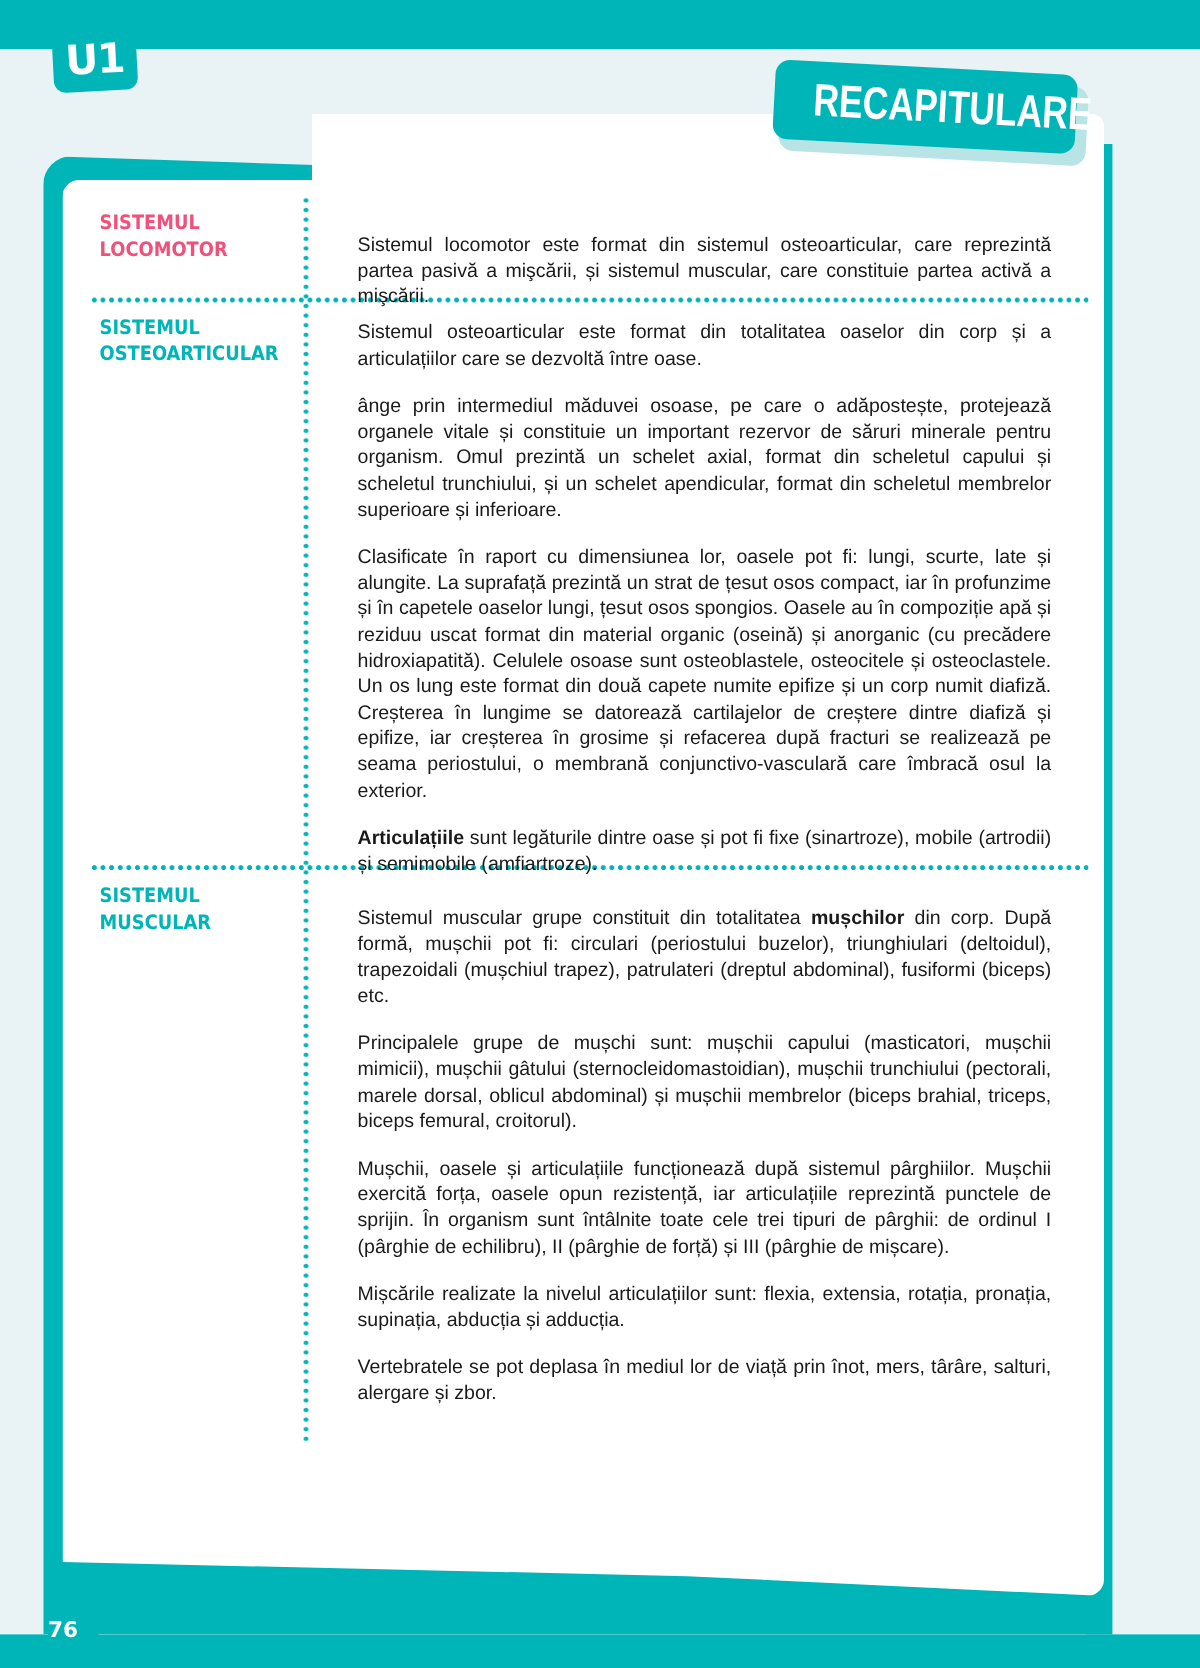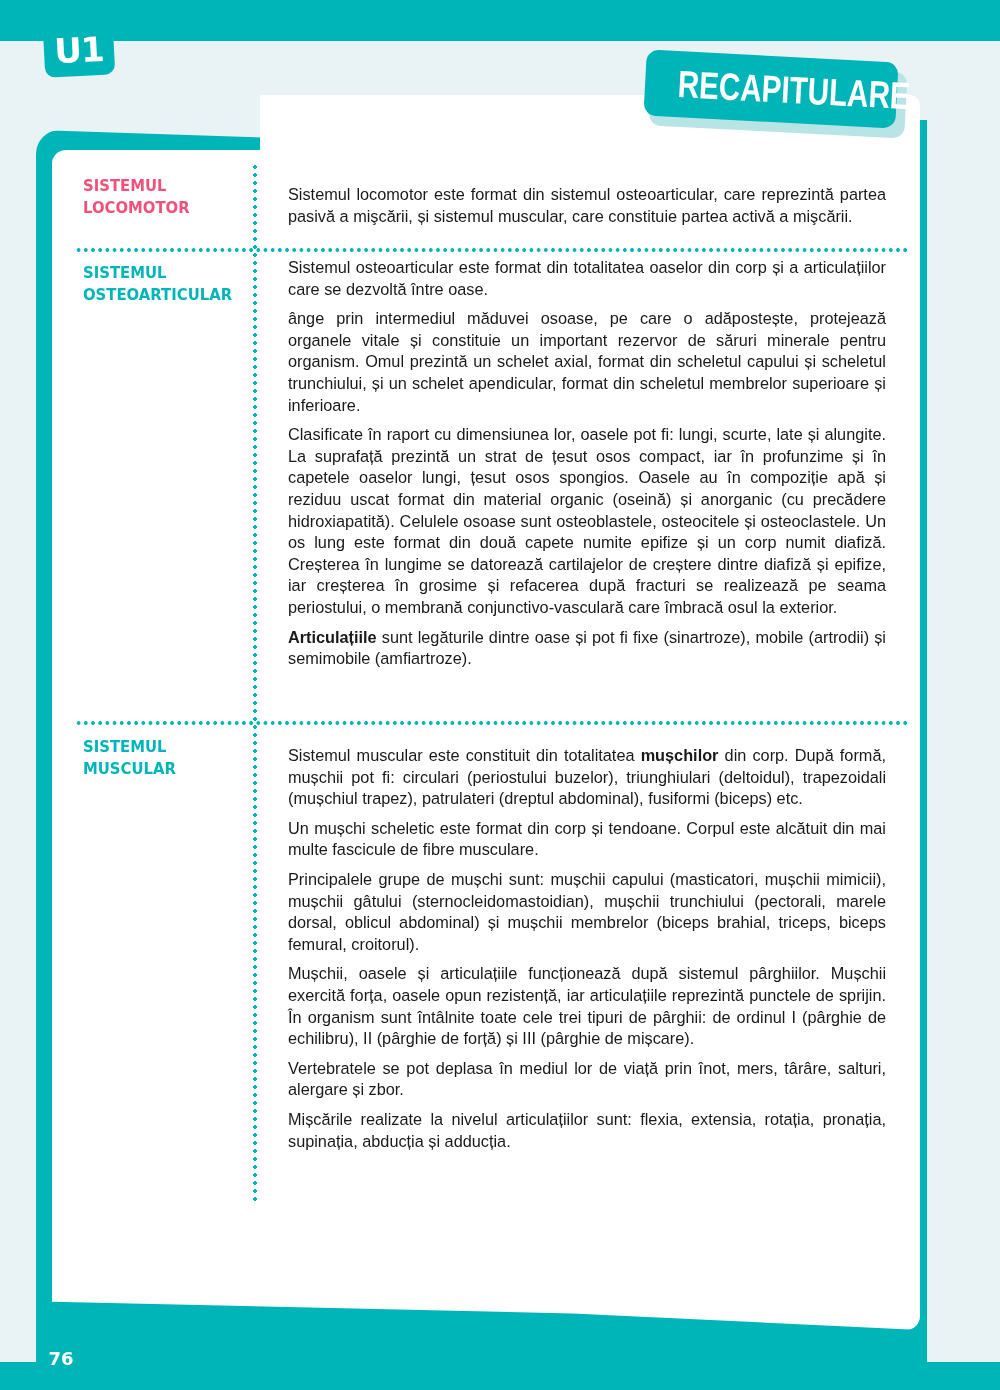--- a/index.html
+++ b/index.html
@@ -15,21 +15,21 @@
       position: absolute; left: 44px; top: 24px; width: 70px; height: 52px;
       background: #00b5b8; border-radius: 0 0 10px 10px;
       transform: rotate(-3deg);
       color: #fff; font-weight: bold; font-size: 34px; line-height: 52px; text-align: center;
       font-family: "DejaVu Sans", sans-serif; letter-spacing: -1px;
     }
 
     .page-badge {
       position: absolute; left: 40px; top: 1343px; width: 42px; height: 47px;
       background: #00b5b8; border-radius: 6px 6px 0 0;
-      color: #fff; font-weight: bold; font-size: 18px; line-height: 32px; text-align: center;
+      color: #fff; font-weight: bold; font-size: 18px; line-height: 32px; 
       font-family: "DejaVu Sans", sans-serif;
     }
 
     .frame-teal {
       position: absolute; left: 36px; top: 130px; width: 890px; height: 1232px;
       background: #00b5b8; border-radius: 24px 0 0 0;
       clip-path: polygon(0 0, 84% 2%, 100% 1.5%, 100% 100%, 0 100%);
     }
     .frame-teal-right {
       position: absolute; left: 905px; top: 120px; width: 22px; height: 1242px;
@@ -76,21 +76,21 @@
       transform: scaleX(0.9); transform-origin: left top;
     }
     .label span { display: block; }
 
     .content {
       position: absolute; left: 280px; width: 614px;
       font-size: 16.3px; line-height: 21.6px; color: #1a1a1a;
       text-align: justify;
       font-family: "Liberation Sans", sans-serif;
     }
-    .content p { margin: 8px; }
+    .content p { margin: 18px; }
     .content b { font-weight: bold; }
     .content .last { text-align-last: left; }
   </style>
 </head>
 <body>
 
 <div class="top-band"></div>
 <div class="bottom-band"></div>
 
 <div class="frame-teal"></div>
@@ -124,21 +124,20 @@
   <p class="last">ânge prin intermediul măduvei osoase, pe care o adăpostește, protejează organele vitale și constituie un important rezervor de săruri minerale pentru organism. Omul prezintă un schelet axial, format din scheletul capului și scheletul trunchiului, și un schelet apendicular, format din scheletul membrelor superioare și inferioare.</p>
   <p class="last">Clasificate în raport cu dimensiunea lor, oasele pot fi: lungi, scurte, late și alungite. La suprafață prezintă un strat de țesut osos compact, iar în profunzime și în capetele oaselor lungi, țesut osos spongios. Oasele au în compoziție apă și reziduu uscat format din material organic (oseină) și anorganic (cu precădere hidroxiapatită). Celulele osoase sunt osteoblastele, osteocitele și osteoclastele. Un os lung este format din două capete numite epifize și un corp numit diafiză. Creșterea în lungime se datorează cartilajelor de creștere dintre diafiză și epifize, iar creșterea în grosime și refacerea după fracturi se realizează pe seama periostului, o membrană conjunctivo-vasculară care îmbracă osul la exterior.</p>
   <p class="last"><b>Articulațiile</b><span> sunt legăturile dintre oase și pot fi fixe (sinartroze), mobile (artrodii) și semimobile (amfiartroze).</span></p>
 </div>
 
 <div class="label" style="top:736px; color:#00b5b8">
   <span>SISTEMUL</span>
   <span>MUSCULAR</span>
 </div>
 <div class="content" style="top:737px">
-  <p class="last"><span>Sistemul muscular este constituit din totalitatea </span><b>mușchilor</b><span> din corp. După formă, mușchii pot fi: circulari (periostului buzelor), triunghiulari (deltoidul), trapezoidali (mușchiul trapez), patrulateri (dreptul abdominal), fusiformi (biceps) etc.</span></p>
-  <p class="last">Un mușchi scheletic este format din corp și tendoane. Corpul este alcătuit din mai multe fascicule de fibre musculare.</p>
+  <p class="last"><span>Sistemul muscular grupe constituit din totalitatea </span><b>mușchilor</b><span> din corp. După formă, mușchii pot fi: circulari (periostului buzelor), triunghiulari (deltoidul), trapezoidali (mușchiul trapez), patrulateri (dreptul abdominal), fusiformi (biceps) etc.</span></p>
   <p class="last">Principalele grupe de mușchi sunt: mușchii capului (masticatori, mușchii mimicii), mușchii gâtului (sternocleidomastoidian), mușchii trunchiului (pectorali, marele dorsal, oblicul abdominal) și mușchii membrelor (biceps brahial, triceps, biceps femural, croitorul).</p>
   <p class="last">Mușchii, oasele și articulațiile funcționează după sistemul pârghiilor. Mușchii exercită forța, oasele opun rezistență, iar articulațiile reprezintă punctele de sprijin. În organism sunt întâlnite toate cele trei tipuri de pârghii: de ordinul I (pârghie de echilibru), II (pârghie de forță) și III (pârghie de mișcare).</p>
+  <p class="last">Mișcările realizate la nivelul articulațiilor sunt: flexia, extensia, rotația, pronația, supinația, abducția și adducția.</p>
   <p class="last"> Vertebratele se pot deplasa în mediul lor de viață prin înot, mers, târâre, salturi, alergare și zbor.</p>
-  <p class="last">Mișcările realizate la nivelul articulațiilor sunt: flexia, extensia, rotația, pronația, supinația, abducția și adducția.</p>
 </div>
 
 <div class="page-badge">76</div>
 
 </body></html>

